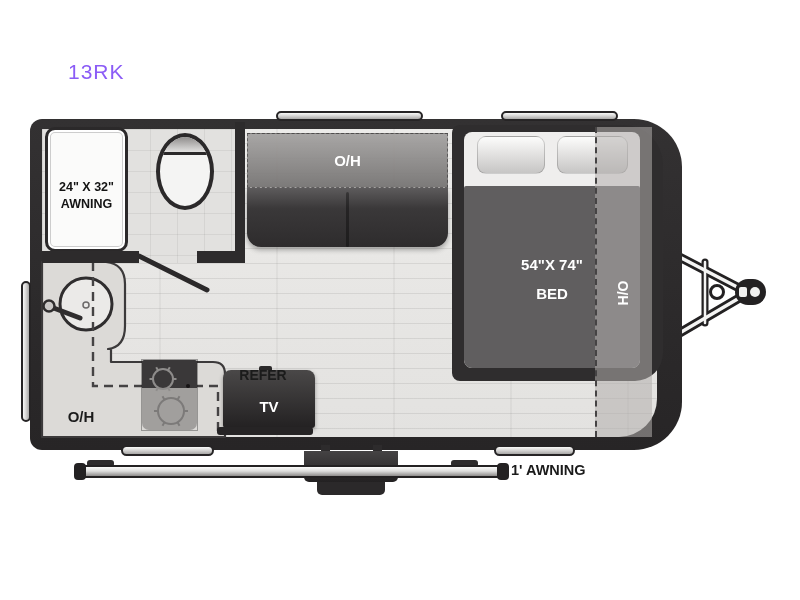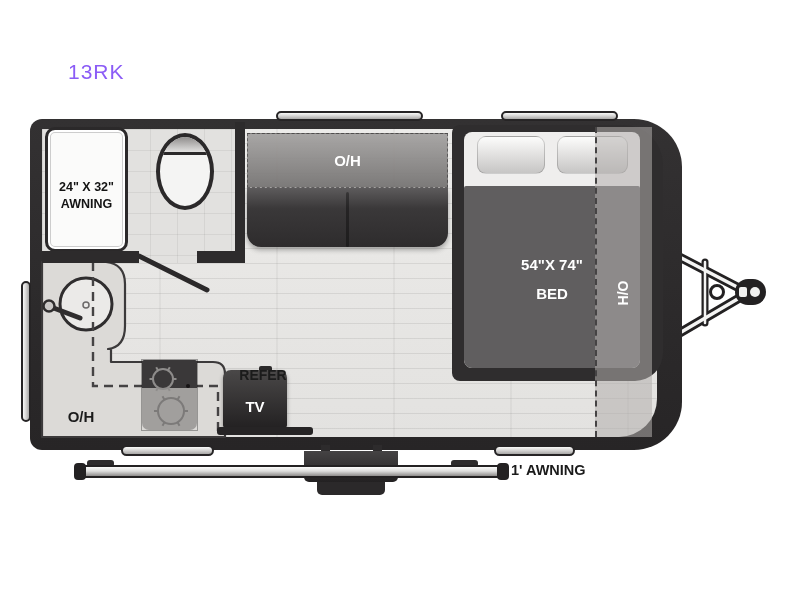--- a/index.html
+++ b/index.html
@@ -59,21 +59,21 @@
   .ho-strip{left:595px;top:127px;width:57px;height:310px;background:rgba(178,175,173,0.55);
     border-left:2px dashed #454344;z-index:7;box-sizing:border-box;}
   .ho-label{left:601px;top:271px;width:44px;height:44px;display:flex;align-items:center;justify-content:center;
     transform:rotate(-90deg);color:#fff;font-weight:700;font-size:14px;z-index:8;}
   
   .stove{left:142px;top:360px;width:55px;height:70px;z-index:5;outline:1px solid rgba(20,20,20,0.35);}
   .stove .top{height:28px;background:#3a3839;border-radius:2px 2px 0 0;}
   .stove .bottom{height:42px;background:rgba(152,150,149,0.88);border-radius:0 0 7px 7px;}
   .stove svg{position:absolute;left:0;top:0;}
   .tv-tab{left:259px;top:366px;width:13px;height:6px;background:#2c2a2b;border-radius:2px;z-index:5;}
-  .tv{left:223px;top:370px;width:64px;height:58px;background:linear-gradient(180deg,#4a4848,#232122);
+  .tv{left:223px;top:370px;width:92px;height:58px;background:linear-gradient(180deg,#4a4848,#232122);
     border-radius:8px 8px 3px 3px;z-index:6;display:flex;align-items:center;justify-content:center;
     padding-top:15px;box-sizing:border-box;box-shadow:0 2px 4px rgba(0,0,0,0.35);}
   .tv .t{color:#fff;font-weight:700;font-size:15px;}
   .tv-base{left:217px;top:427px;width:96px;height:8px;background:#262425;border-radius:3px;z-index:6;}
   .black-label{color:#1b1b1b;font-weight:700;z-index:8;}
   
   .step-stub{width:9px;height:9px;background:#2d2b2c;z-index:4;}
   .step-upper{left:304px;top:451px;width:94px;height:31px;background:linear-gradient(180deg,#454344,#232122);
     border-radius:0 0 5px 5px;z-index:5;}
   .step-lower{left:317px;top:482px;width:68px;height:13px;background:#2b292a;border-radius:0 0 5px 5px;z-index:5;}

